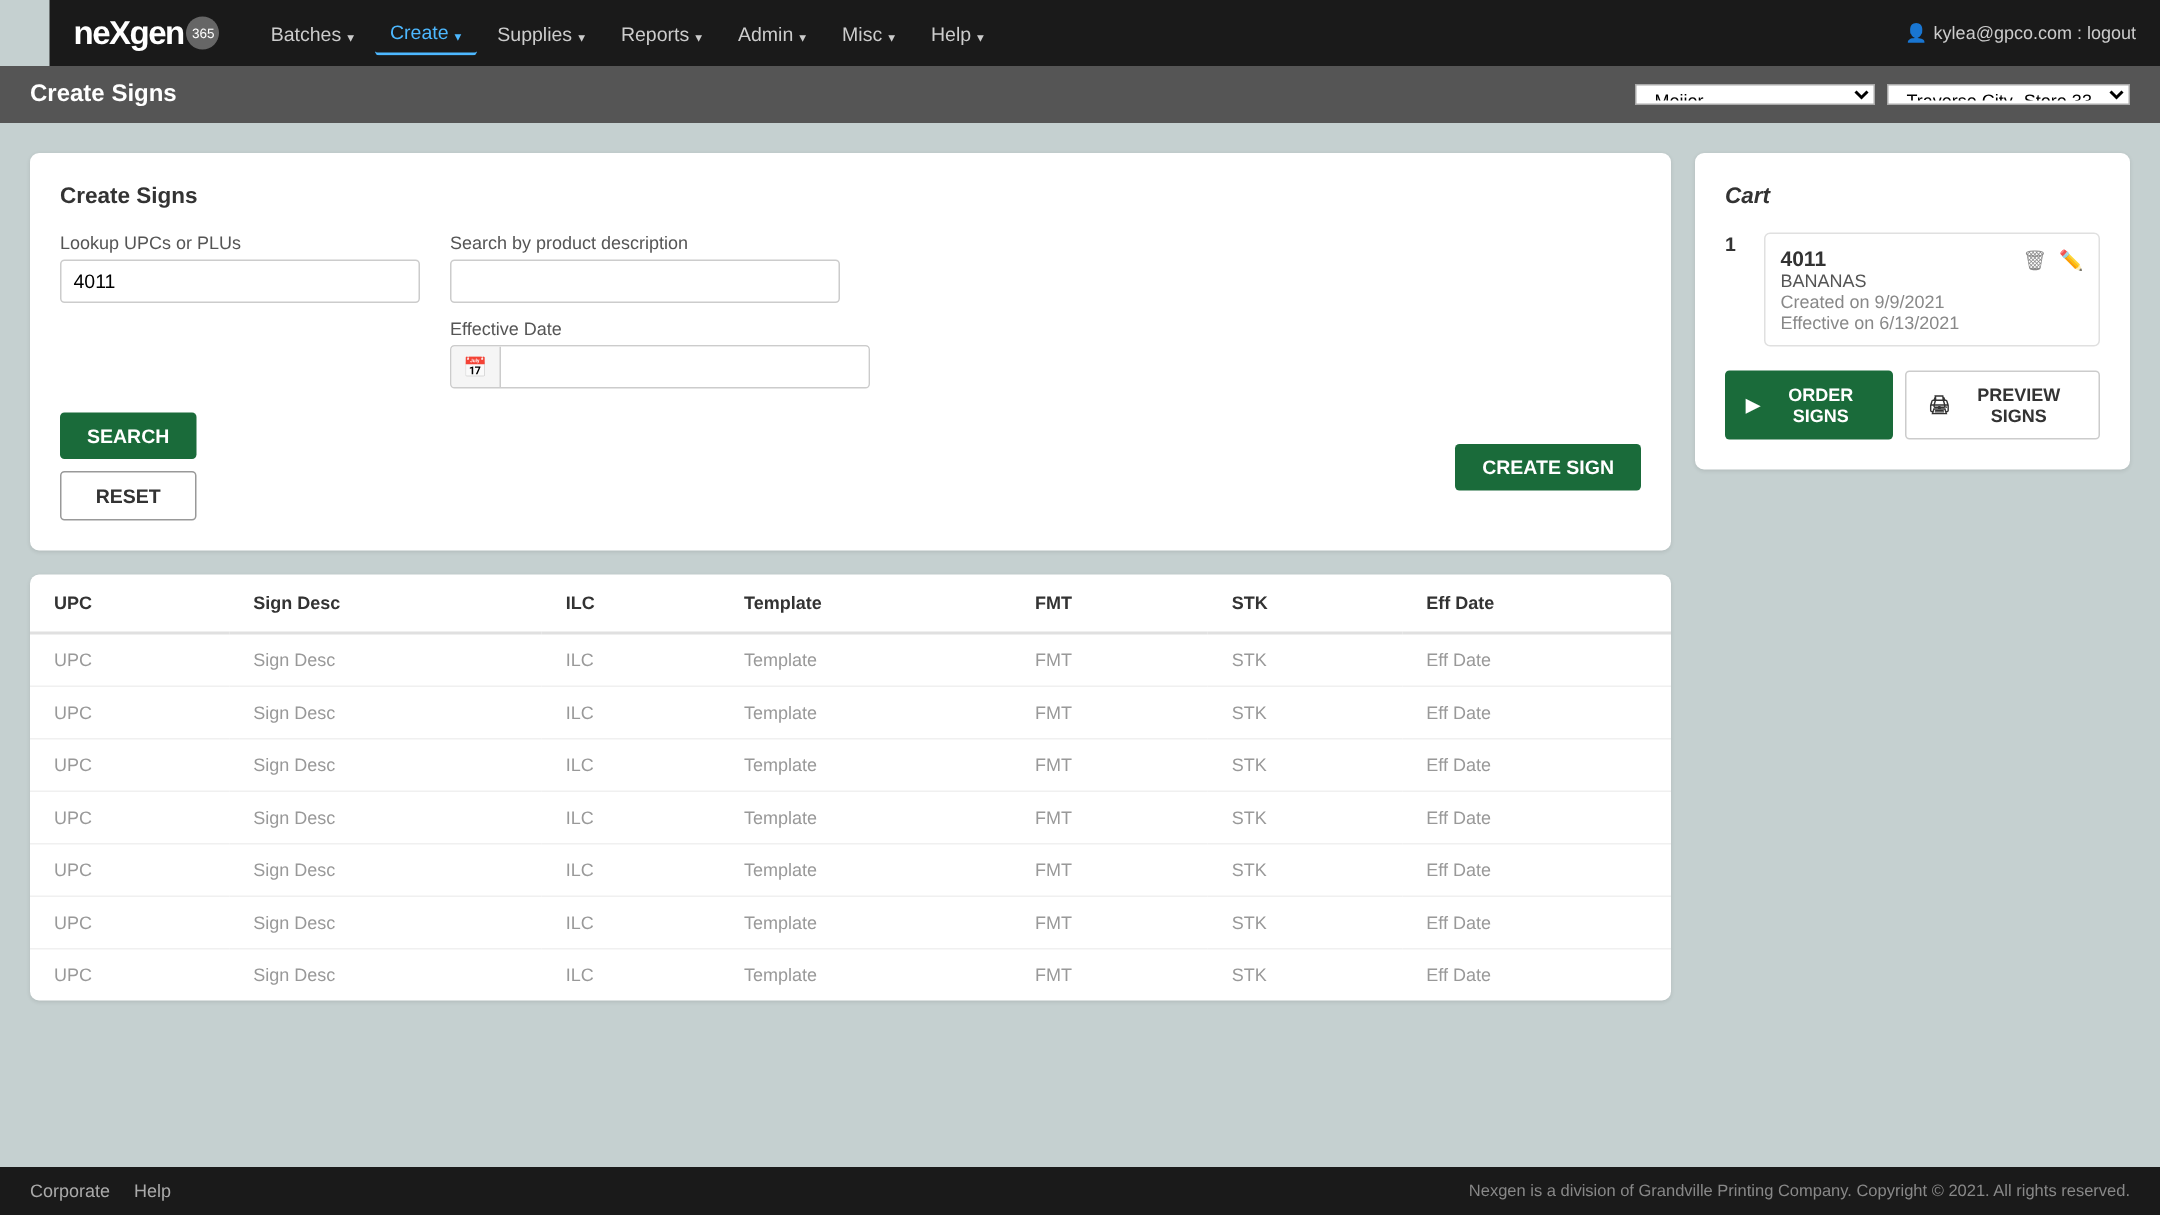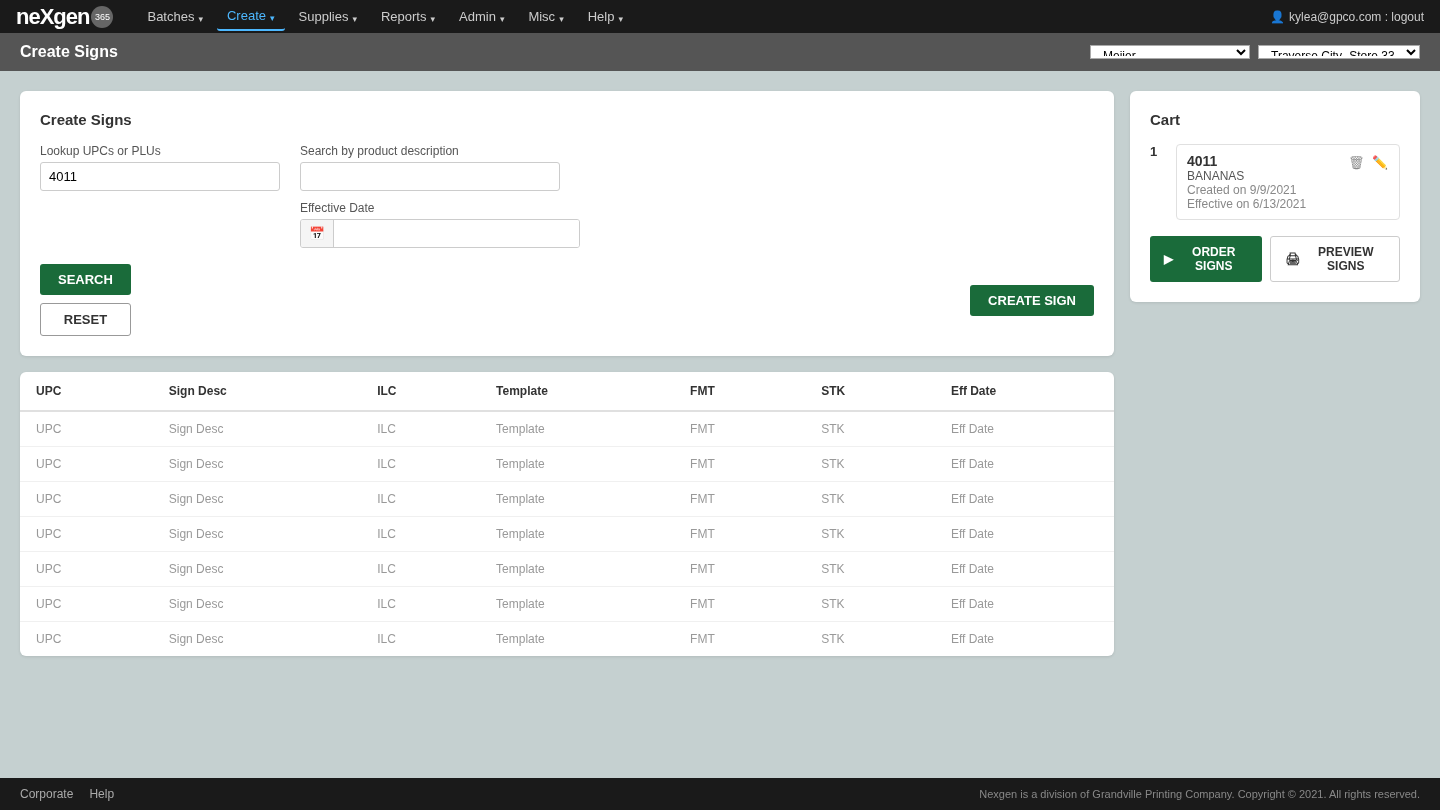--- a/index.html
+++ b/index.html
@@ -4,22 +4,23 @@
   <style>
     * { box-sizing: border-box; margin: 0; padding: 0; }
     body { font-family: Arial, sans-serif; font-size: 13px; background: #c5d0d0; min-height: 810px; display: flex; flex-direction: column; }
 
     
     .navbar {
       background: #1a1a1a;
       display: flex;
       align-items: center;
       padding: 0 16px;
-      height: 33px;
+      height: 44px;
       flex-shrink: 0;
+      margin-left: 33px;
     }
     .navbar-logo {
       display: flex; align-items: center; margin-right: 24px;
     }
     .logo-text {
       color: white;
       font-size: 22px;
       font-weight: bold;
       letter-spacing: -1px;
     }
@@ -249,20 +250,21 @@
       background: white;
       border-radius: 6px;
       padding: 20px;
       box-shadow: 0 1px 3px rgba(0,0,0,0.1);
     }
     .cart-title {
       font-size: 15px;
       font-weight: 600;
       margin-bottom: 16px;
       color: #333;
+      font-style: italic;
     }
     .cart-item {
       display: flex;
       gap: 10px;
       margin-bottom: 16px;
     }
     .cart-item-num {
       font-size: 13px;
       font-weight: 600;
       color: #333;

